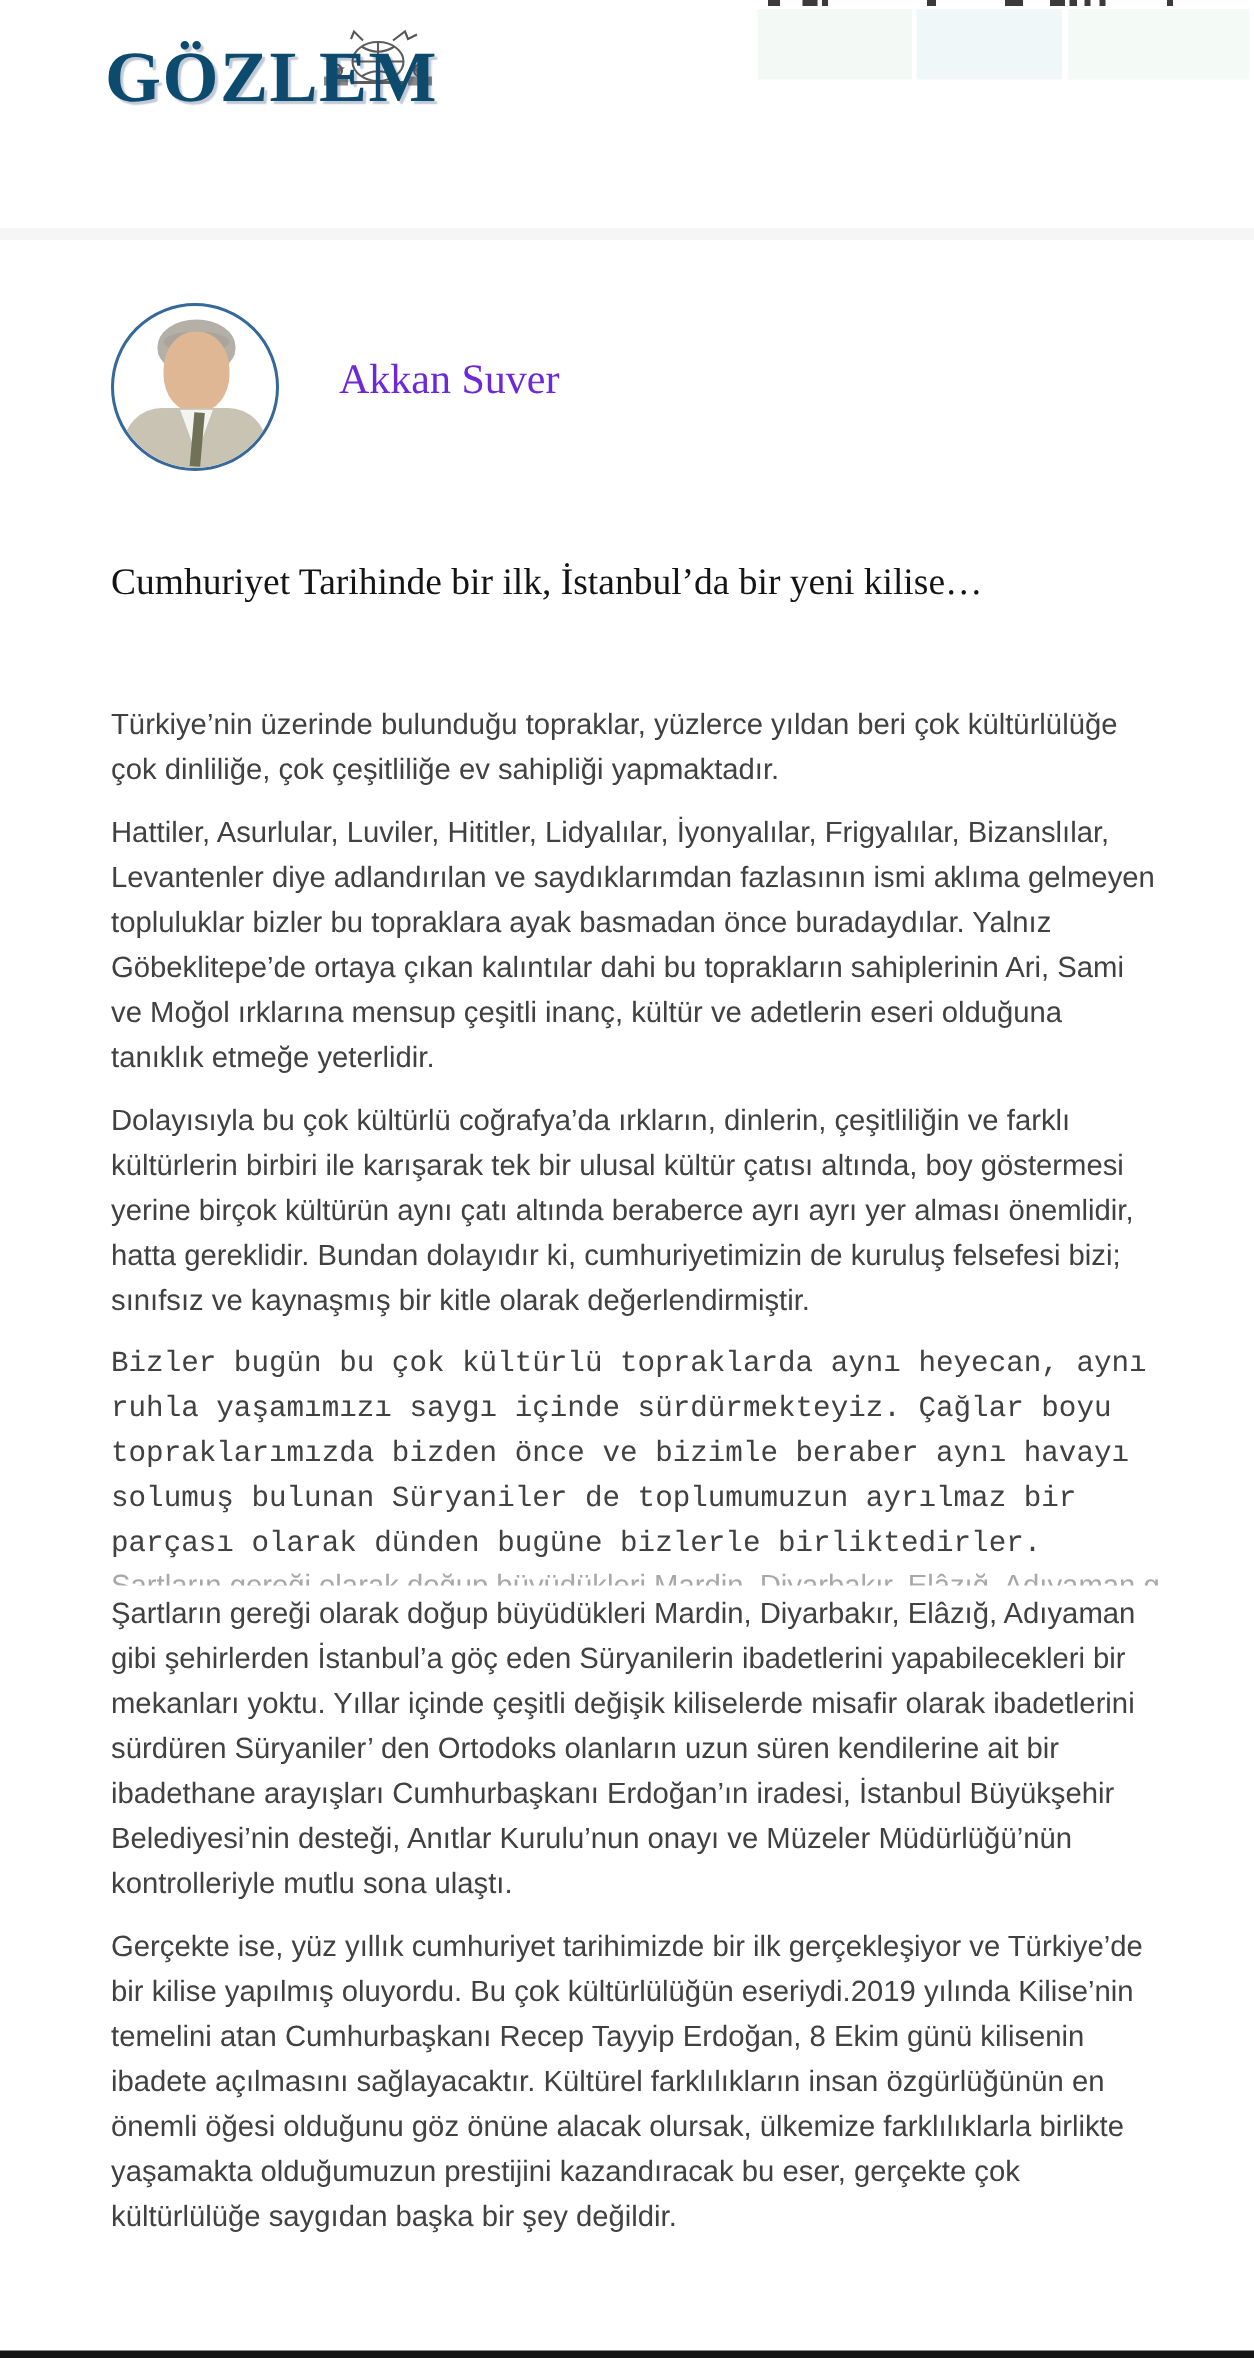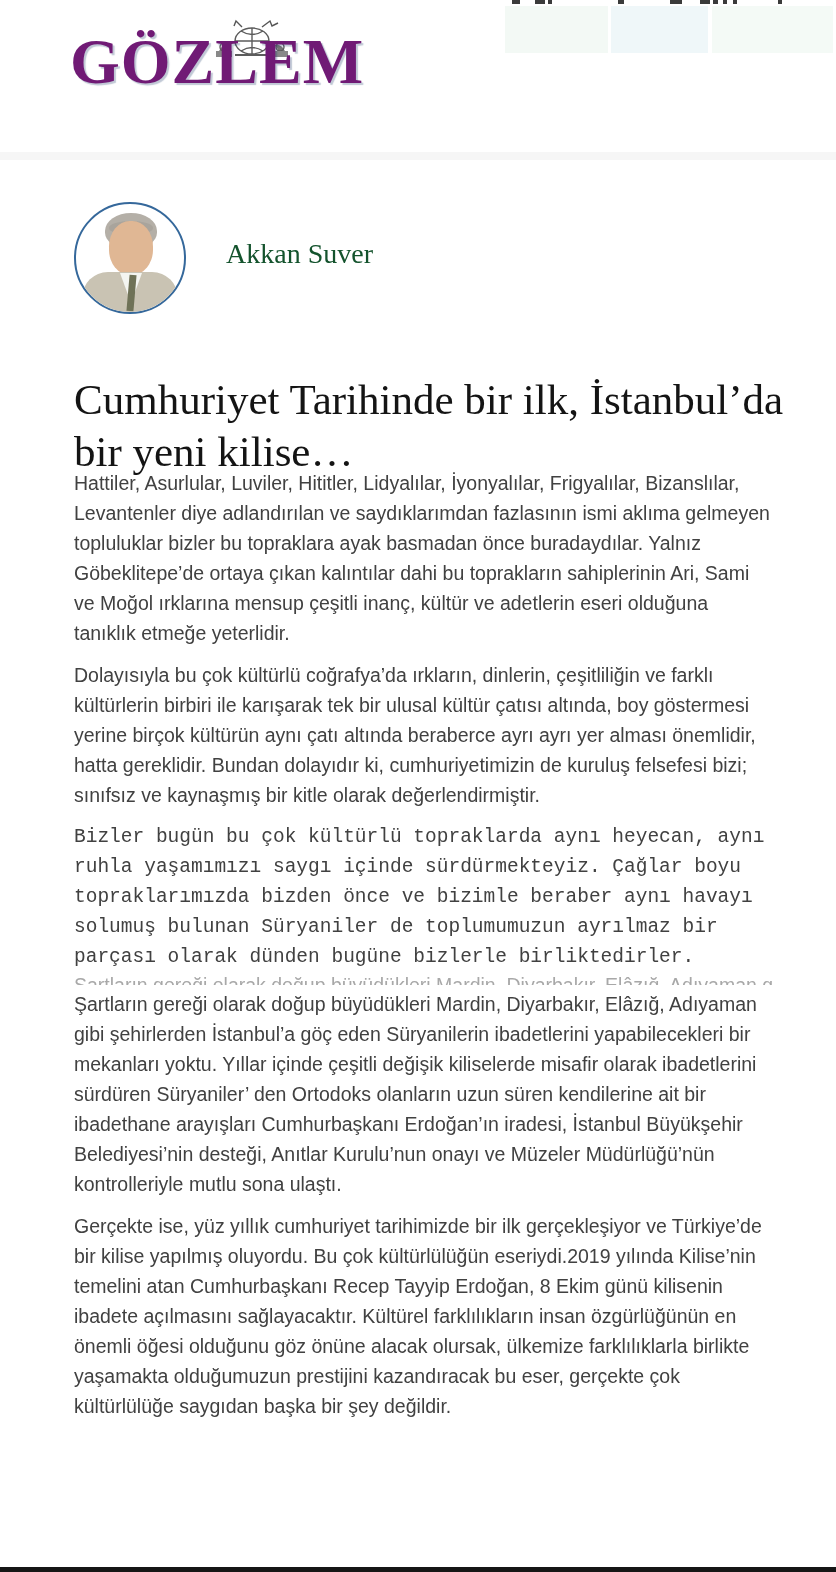--- a/index.html
+++ b/index.html
@@ -12,48 +12,48 @@
   .palebox{position:absolute;top:6px;height:47px;}
   .pb1{left:505px;width:103px;background:#f3f9f5;}
   .pb2{left:611px;width:97px;background:#eff7f9;}
   .pb3{left:712px;width:121px;background:#f4faf6;}
 
   
   .emblem{position:absolute;left:204px;top:17px;width:96px;height:47px;}
   .logo{
     position:absolute;left:70px;top:22px;
     font-family:"Liberation Serif", serif;font-weight:bold;
-    font-size:64px;line-height:1.25;letter-spacing:1px;
-    color:#701a75;text-shadow:2px 2px 1px rgba(27,58,105,0.28);
+    font-size:48px;line-height:1.25;letter-spacing:1px;
+    color:#0c4a6e;text-shadow:2px 2px 1px rgba(27,58,105,0.28);
   }
   .header-divider{position:absolute;left:0;top:152px;width:836px;height:8px;background:#f6f6f6;}
 
   
   .avatar{
     position:absolute;left:74px;top:202px;width:112px;height:112px;
     border-radius:50%;border:2px solid #35689b;box-sizing:border-box;
     background:radial-gradient(circle at 50% 35%, #fdfdfb 0%, #ececе8 70%, #e6e4df 100%);
     overflow:hidden;
   }
   .avatar .hair{position:absolute;left:29px;top:9px;width:52px;height:36px;border-radius:50% 50% 46% 46%;background:#b4afa7;}
   .avatar .face{position:absolute;left:33px;top:17px;width:44px;height:54px;border-radius:47%;background:#e0b794;}
   .avatar .brow{position:absolute;left:33px;top:17px;width:44px;height:14px;border-radius:50%;background:#a9a49c;}
   .avatar .suit{position:absolute;left:6px;top:68px;width:96px;height:46px;border-radius:26px 26px 0 0;background:#c9c3b3;}
   .avatar .shirt{position:absolute;left:44px;top:69px;width:22px;height:30px;background:#f4f5f1;clip-path:polygon(0 0,100% 0,50% 100%);}
   .avatar .tie{position:absolute;left:52px;top:71px;width:7px;height:36px;background:#6f7257;transform:rotate(5deg);}
   .author-name{
     position:absolute;left:226px;top:238px;
-    font-family:"Liberation Serif", serif;font-size:28px;color:#14532d;
+    font-family:"Liberation Serif", serif;font-size:28px;color:#6d28d9;
   }
 
   
   .headline{
     position:absolute;left:74px;top:350px;width:716px;
     font-family:"Liberation Serif", serif;font-weight:400;
-    font-size:43px;line-height:1.22;color:#141414;margin-top:24px;
+    font-size:25px;line-height:1.22;color:#141414;margin-top:24px;
   }
   .article-body{position:absolute;left:74px;top:468px;width:700px;}
   .article-body p{
     margin:0 0 12px 0;font-size:19.5px;line-height:30px;color:#414141;
   }
   .article-body p.tight{margin-bottom:3px;font-family:Liberation Mono, monospace;}
   .ghost-line{
     height:10px;overflow:hidden;margin:0 0 4px 0;
     font-size:19.5px;line-height:21px;color:#a8a8a8;
     white-space:nowrap;
@@ -105,20 +105,21 @@
   <span class="face"></span>
   <span class="suit"></span>
   <span class="shirt"></span>
   <span class="tie"></span>
 </div>
 <div class="author-name">Akkan Suver</div>
 
 <h1 class="headline">Cumhuriyet Tarihinde bir ilk, İstanbul’da bir yeni kilise…</h1>
 
 <div class="article-body">
+  <p>Türkiye’nin üzerinde bulunduğu topraklar, yüzlerce yıldan beri çok kültürlülüğe çok dinliliğe, çok çeşitliliğe ev sahipliği yapmaktadır.</p>
   <p>Hattiler, Asurlular, Luviler, Hititler, Lidyalılar, İyonyalılar, Frigyalılar, Bizanslılar, Levantenler diye adlandırılan ve saydıklarımdan fazlasının ismi aklıma gelmeyen topluluklar bizler bu topraklara ayak basmadan önce buradaydılar. Yalnız Göbeklitepe’de ortaya çıkan kalıntılar dahi bu toprakların sahiplerinin Ari, Sami ve Moğol ırklarına mensup çeşitli inanç, kültür ve adetlerin eseri olduğuna tanıklık etmeğe yeterlidir.</p>
   <p>Dolayısıyla bu çok kültürlü coğrafya’da ırkların, dinlerin, çeşitliliğin ve farklı kültürlerin birbiri ile karışarak tek bir ulusal kültür çatısı altında, boy göstermesi yerine birçok kültürün aynı çatı altında beraberce ayrı ayrı yer alması önemlidir, hatta gereklidir. Bundan dolayıdır ki, cumhuriyetimizin de kuruluş felsefesi bizi; sınıfsız ve kaynaşmış bir kitle olarak değerlendirmiştir.</p>
   <p class="tight">Bizler bugün bu çok kültürlü topraklarda aynı heyecan, aynı ruhla yaşamımızı saygı içinde sürdürmekteyiz. Çağlar boyu topraklarımızda bizden önce ve bizimle beraber aynı havayı solumuş bulunan Süryaniler de toplumumuzun ayrılmaz bir parçası olarak dünden bugüne bizlerle birliktedirler.</p>
   <div class="ghost-line">Şartların gereği olarak doğup büyüdükleri Mardin, Diyarbakır, Elâzığ, Adıyaman g</div>
   <p>Şartların gereği olarak doğup büyüdükleri Mardin, Diyarbakır, Elâzığ, Adıyaman gibi şehirlerden İstanbul’a göç eden Süryanilerin ibadetlerini yapabilecekleri bir mekanları yoktu. Yıllar içinde çeşitli değişik kiliselerde misafir olarak ibadetlerini sürdüren Süryaniler’ den Ortodoks olanların uzun süren kendilerine ait bir ibadethane arayışları Cumhurbaşkanı Erdoğan’ın iradesi, İstanbul Büyükşehir Belediyesi’nin desteği, Anıtlar Kurulu’nun onayı ve Müzeler Müdürlüğü’nün kontrolleriyle mutlu sona ulaştı.</p>
   <p>Gerçekte ise, yüz yıllık cumhuriyet tarihimizde bir ilk gerçekleşiyor ve Türkiye’de bir kilise yapılmış oluyordu. Bu çok kültürlülüğün eseriydi.2019 yılında Kilise’nin temelini atan Cumhurbaşkanı Recep Tayyip Erdoğan, 8 Ekim günü kilisenin ibadete açılmasını sağlayacaktır. Kültürel farklılıkların insan özgürlüğünün en önemli öğesi olduğunu göz önüne alacak olursak, ülkemize farklılıklarla birlikte yaşamakta olduğumuzun prestijini kazandıracak bu eser, gerçekte çok kültürlülüğe saygıdan başka bir şey değildir.</p>
 </div>
 
 <div class="footer-bar"></div>
 

